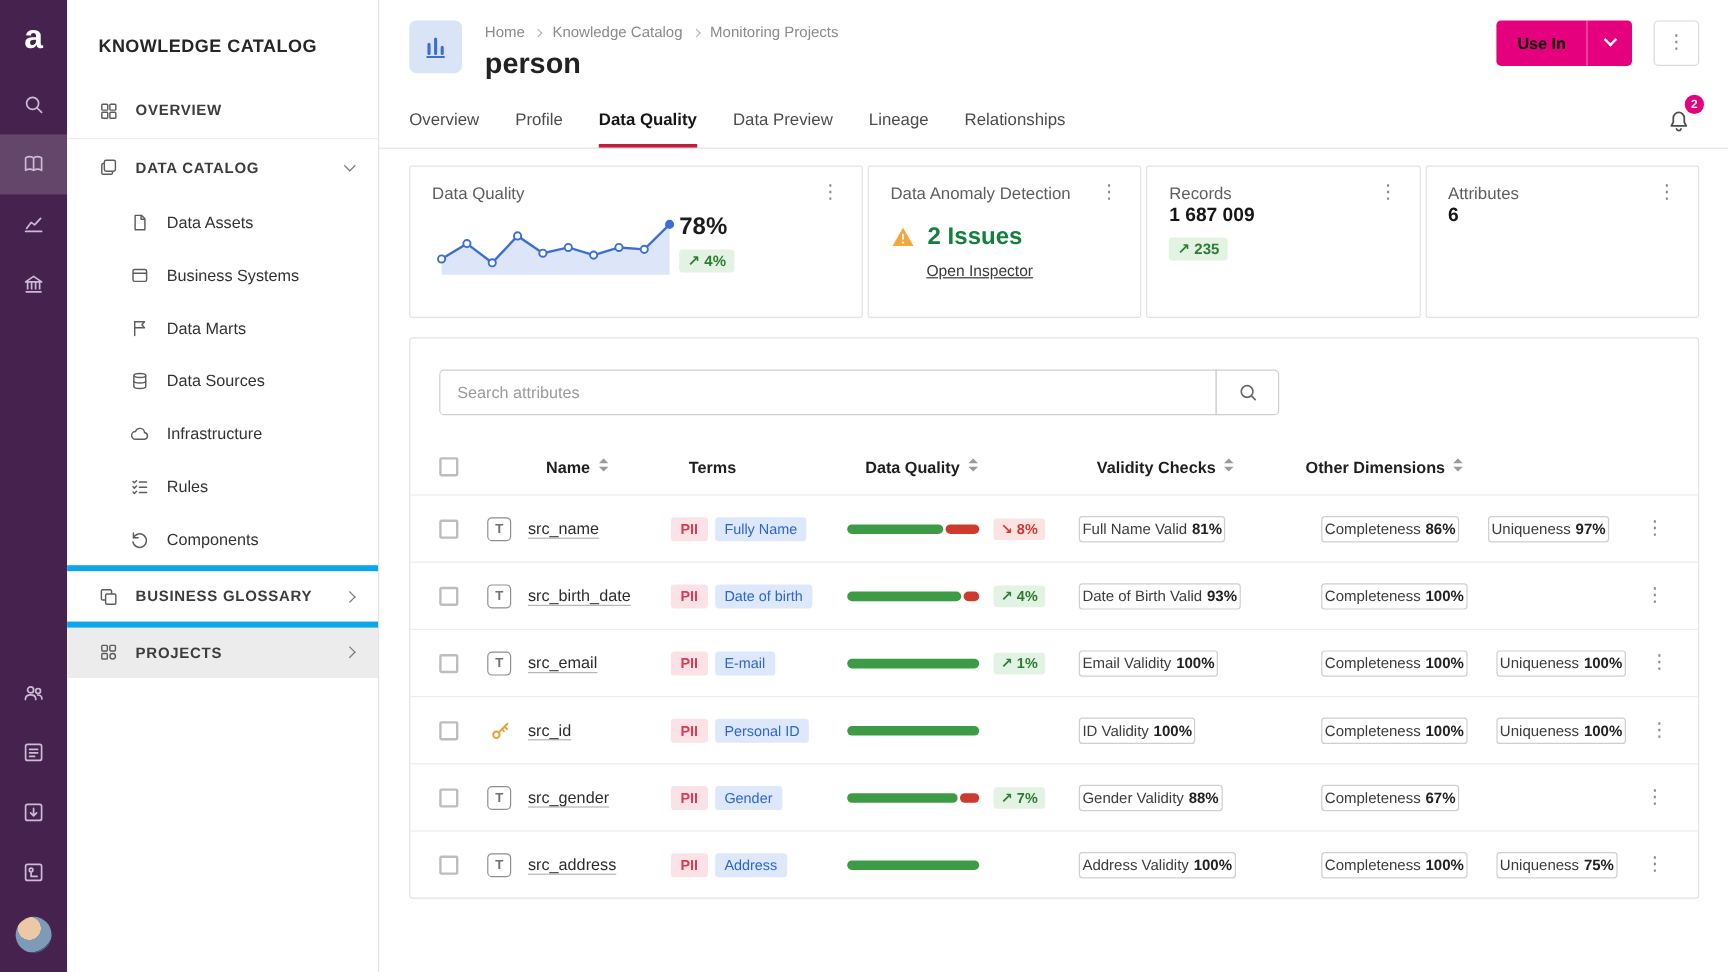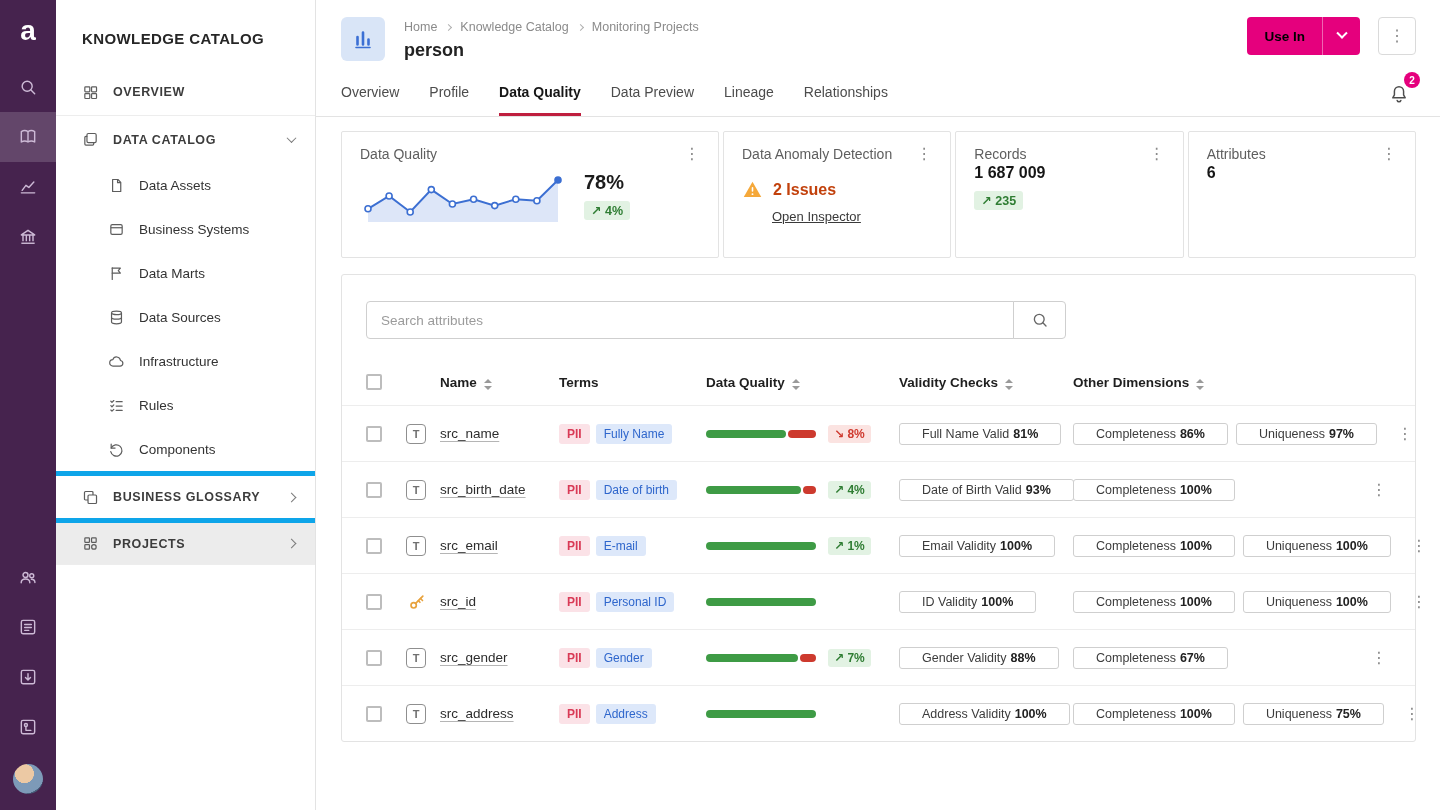--- a/index.html
+++ b/index.html
@@ -28,21 +28,21 @@
   .chev-down{width:7px;height:7px;border-right:1.8px solid #7a7a7a;border-bottom:1.8px solid #7a7a7a;transform:rotate(45deg) translate(-1px,-1px);margin-left:auto;}
   .chev-right{width:7px;height:7px;border-right:1.8px solid #7a7a7a;border-bottom:1.8px solid #7a7a7a;transform:rotate(-45deg);margin-left:auto;}
 
   
   .main{flex:1;display:flex;flex-direction:column;min-width:0;}
   .page-header{display:flex;align-items:flex-start;padding:17px 24px 0 25px;}
   .entity-icon{width:44px;height:44px;border-radius:6px;background:#d9e5f7;display:flex;align-items:center;justify-content:center;margin-right:19px;flex:none;}
   .breadcrumb{display:flex;align-items:center;gap:9px;font-size:12.5px;color:#8b8b8b;margin-top:3px;}
   .breadcrumb .bc-item{cursor:pointer;}
   .sep{width:5px;height:5px;border-right:1.5px solid #b0b0b0;border-bottom:1.5px solid #b0b0b0;transform:rotate(-45deg);}
-  .page-title{font-size:18px;font-weight:700;color:#222;margin-top:6px;}
+  .page-title{font-size:24px;font-weight:700;color:#222;margin-top:6px;}
   .head-actions{margin-left:auto;display:flex;align-items:center;gap:18px;}
   .use-in{display:flex;height:38px;border-radius:4px;background:#e5007d;color:#000000;overflow:hidden;}
   .use-in-main{display:flex;align-items:center;padding:0 17px;font-size:13.5px;font-weight:700;cursor:pointer;}
   .use-in-caret{width:38px;display:flex;align-items:center;justify-content:center;border-left:1px solid rgba(255,255,255,.4);cursor:pointer;}
   .caret-down{width:8px;height:8px;border-right:2px solid #fff;border-bottom:2px solid #fff;transform:rotate(45deg) translate(-2px,-2px);}
   .icon-btn{width:38px;height:38px;border:1px solid #dadada;border-radius:4px;background:#fff;display:flex;align-items:center;justify-content:center;cursor:pointer;}
   .kebab{color:#8a8a8a;font-size:16px;line-height:1;cursor:pointer;}
   .kebab::after{content:"\22EE";}
 
   
@@ -51,64 +51,64 @@
   .tab.active{color:#161616;font-weight:700;border-bottom-color:#bf1e3e;}
   .bell-wrap{margin-left:auto;display:flex;align-items:center;position:relative;cursor:pointer;padding-right:6px;}
   .bell-badge{position:absolute;top:1px;right:-4px;background:#e5007d;color:#fff;font-size:10px;font-weight:700;min-width:16px;height:16px;border-radius:8px;display:flex;align-items:center;justify-content:center;padding:0 4px;}
 
   
   .content{padding:14px 24px 0 25px;flex:1;overflow:hidden;}
   .cards{display:grid;grid-template-columns:378px 1fr 1fr 1fr;gap:4px;}
   .card{border:1px solid #e3e3e3;border-radius:2px;padding:14px 18px 14px;min-height:127px;}
   .card-head{display:flex;align-items:center;justify-content:space-between;}
   .card-title{font-size:14px;color:#5e5e5e;}
-  .dq-body{display:flex;align-items:center;gap:18px;margin-top:4px;}
+  .dq-body{display:flex;align-items:center;margin-top:4px;}
   .dq-right{display:flex;flex-direction:column;gap:7px;align-items:flex-start;}
   .dq-value{font-size:20px;font-weight:700;color:#1c1c1c;}
   .badge{display:inline-block;font-size:12.5px;font-weight:700;padding:2px 7px;border-radius:3px;}
   .badge.pos{background:#e2f2e3;color:#2f7d33;}
   .anomaly-body{display:flex;align-items:center;gap:10px;margin-top:17px;}
-  .issues-text{font-size:16px;font-weight:700;color:#c2410c;}
+  .issues-text{font-size:20px;font-weight:700;color:#15803d;}
   .inspector-link{display:inline-block;margin:9px 0 0 30px;font-size:13px;color:#3a3a3a;text-decoration:underline;cursor:pointer;}
   .big-num{font-size:16px;font-weight:700;color:#161616;margin-top:2px;}
   .card .badge.stat{margin-top:9px;}
 
   
   .table-card{margin-top:16px;border:1px solid #e3e3e3;border-radius:3px;padding-top:26px;}
   .search-row{display:flex;padding:0 24px 20px;}
   .search-input{width:648px;height:38px;border:1px solid #cfcfcf;border-radius:4px 0 0 4px;padding:0 14px;font-size:13.5px;color:#333;outline:none;font-family:inherit;}
   .search-input::placeholder{color:#9b9b9b;}
   .search-btn{width:53px;height:38px;margin-left:-1px;border:1px solid #cfcfcf;border-radius:0 4px 4px 0;background:#fff;display:flex;align-items:center;justify-content:center;cursor:pointer;color:#666;}
   .tgrid{display:grid;grid-template-columns:40px 34px 119px 147px 193px 174px 1fr 40px;align-items:center;padding:0 24px;}
   .thead{height:46px;font-size:13.5px;font-weight:700;color:#1f1f1f;}
   .trow{height:56px;border-top:1px solid #ededed;}
-  .th{display:flex;align-items:flex-end;gap:7px;}
+  .th{display:flex;align-items:flex-start;gap:7px;margin-left:15px;}
   .sort{display:inline-flex;flex-direction:column;gap:3px;cursor:pointer;}
   .sort i{display:block;width:0;height:0;border-left:4px solid transparent;border-right:4px solid transparent;}
   .sort .up{border-bottom:4.5px solid #9a9a9a;}
   .sort .dn{border-top:4.5px solid #9a9a9a;}
   .cb{width:16px;height:16px;border:2px solid #bdbdbd;border-radius:2px;cursor:pointer;display:inline-block;background:#fff;}
   .type-icon{width:20px;height:20px;border:1.5px solid #8f8f8f;border-radius:4px;display:flex;align-items:center;justify-content:center;}
   .type-icon::after{content:"T";font-size:11px;font-weight:700;color:#707070;}
   .key-wrap{width:22px;height:22px;display:flex;align-items:center;justify-content:center;}
   .attr-name{font-size:13.5px;color:#2d2d2d;text-decoration:underline;text-decoration-color:#b5b5b5;text-underline-offset:3px;cursor:pointer;}
   .chips{display:flex;gap:6px;align-items:center;flex-wrap:nowrap;}
   .chip{font-size:12px;padding:3px 8px;border-radius:3px;white-space:nowrap;cursor:pointer;}
   .chip.pii{background:#fbe2e7;color:#d93a56;font-weight:700;}
   .chip.term{background:#dde8fa;color:#2e66cc;font-weight:500;}
   .dq-cell{display:flex;align-items:center;gap:12px;}
   .bar{width:110px;height:8px;display:flex;gap:2px;flex:none;}
   .bar-g{background:#3e9b45;border-radius:4px;height:100%;}
   .bar-r{background:#cd3a2e;border-radius:4px;height:100%;}
   .mini-badge{font-size:12px;font-weight:700;padding:2px 6px;border-radius:3px;white-space:nowrap;}
   .mini-badge.pos{background:#e2f2e3;color:#2f7d33;}
   .mini-badge.neg{background:#fbe3e1;color:#cf3a2f;}
-  .vchip{display:inline-flex;gap:4px;font-size:12.5px;color:#3c3c3c;border:1px solid #cfcfcf;border-radius:3px;padding:3px 22px;background:#fff;white-space:nowrap;}
+  .vchip{display:inline-flex;gap:4px;font-size:12.5px;color:#3c3c3c;border:1px solid #cfcfcf;border-radius:3px;padding:3px 2px;background:#fff;white-space:nowrap;}
   .vchip b{font-weight:700;color:#222;}
-  .dims-cell{display:flex;gap:8px;}
+  .dims-cell{display:flex;gap:24px;margin-left:28px;}
   .row-kebab{justify-self:end;padding-right:4px;}
 </style>
 </head>
 <body>
 
 <aside class="rail">
   <div class="rail-logo">a</div>
   <div class="rail-item">
     <svg width="20" height="20" viewBox="0 0 24 24" fill="none" stroke="currentColor" stroke-width="1.7" stroke-linecap="round">
         <circle cx="11" cy="11" r="6"></circle>

